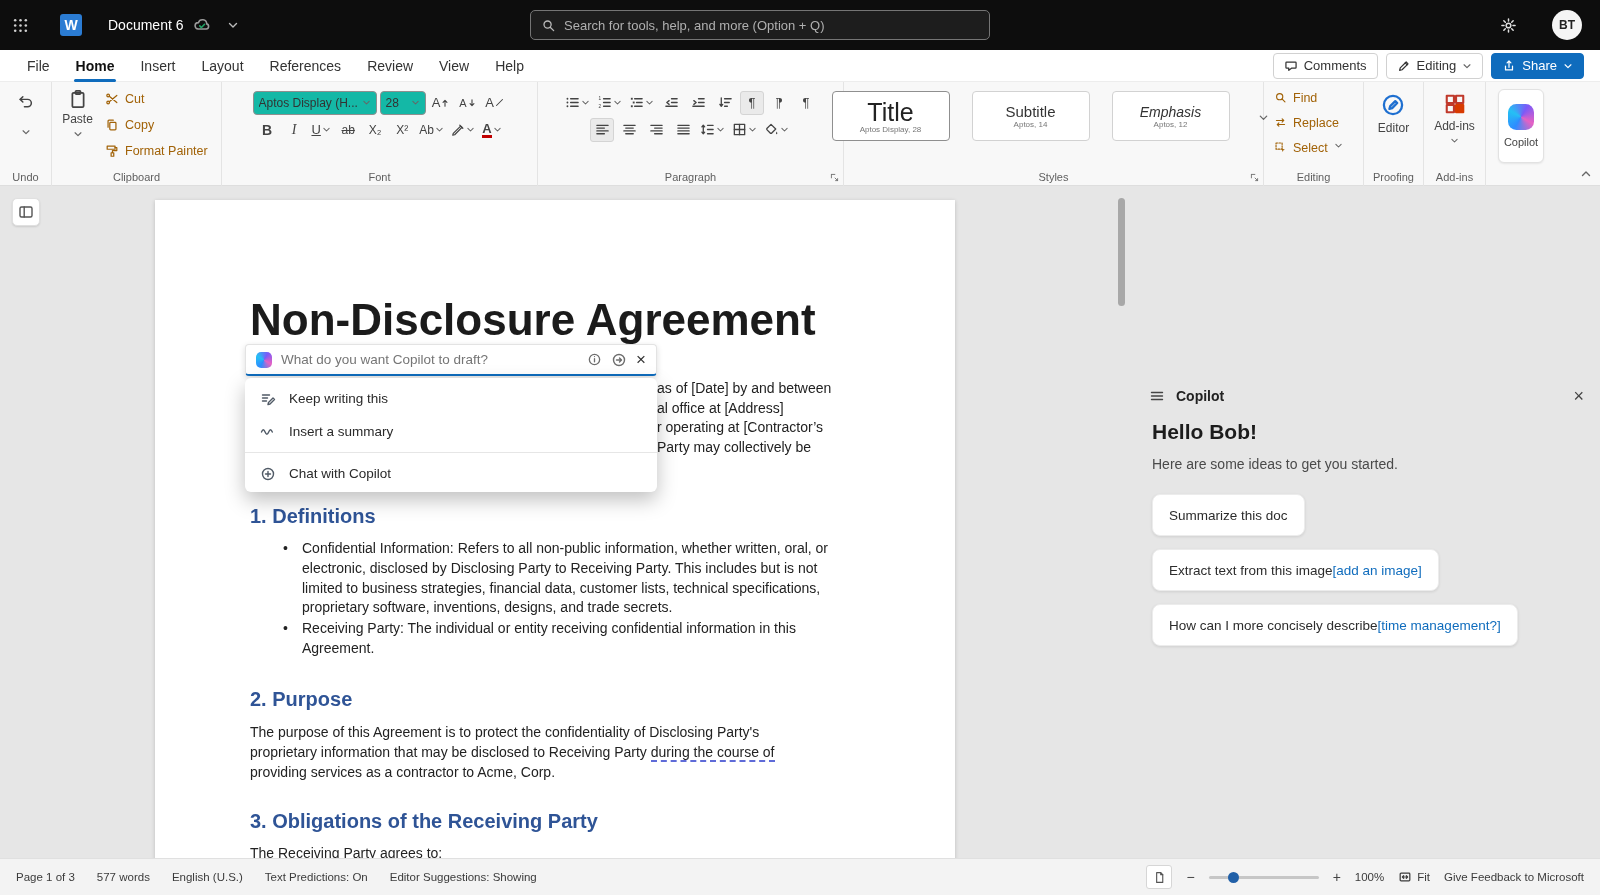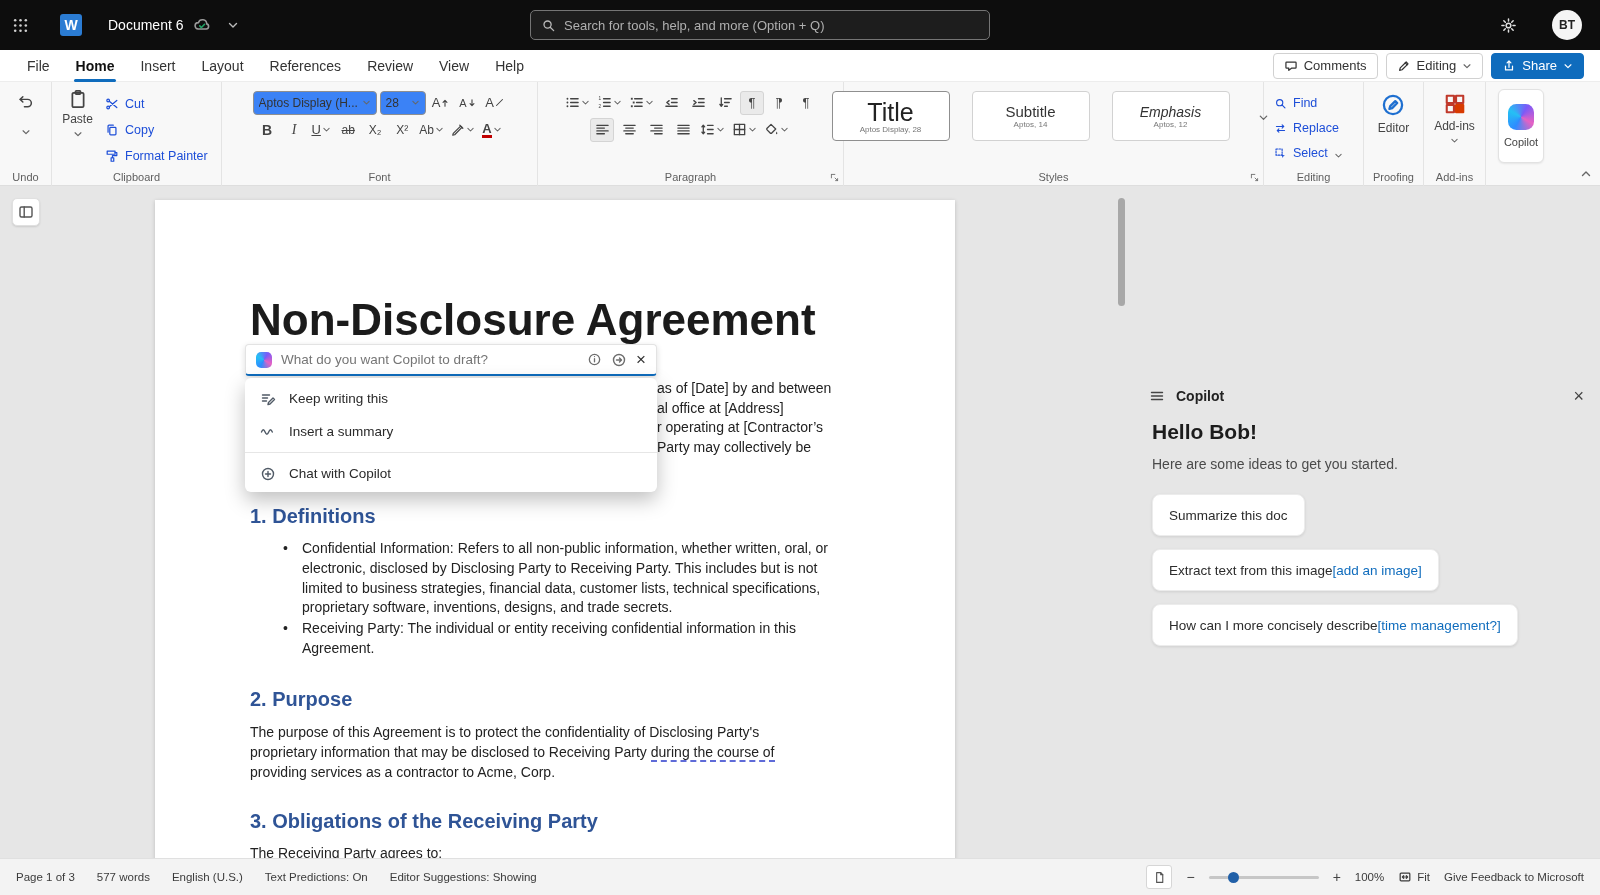--- a/index.html
+++ b/index.html
@@ -30,35 +30,35 @@
 
   
   .ribbon { position:absolute; top:82px; left:0; width:1600px; height:104px; background:#f8f8f8; border-bottom:1px solid #dedede; display:flex; }
   .rgroup { position:relative; height:104px; border-right:1px solid #e4e4e4; padding:7px 6px 20px; display:flex; flex-direction:column; align-items:center; }
   .glabel { position:absolute; bottom:3px; left:0; right:0; text-align:center; font-size:11px; color:#5f5f5f; }
   .launcher { position:absolute; bottom:3px; right:3px; color:#777; }
   .icbtn { min-width:24px; height:24px; border-radius:3px; display:flex; align-items:center; justify-content:center; color:#444; gap:1px; padding:0 2px; }
   .icbtn.sel { background:#eaeaea; border:1px solid #d4d4d4; }
   .gray { color:#9f9f9f; }
   .chev { color:#666; }
-  .combo { height:24px; background:#3b82f6; border:1px solid #8f8f8f; border-radius:4px; display:flex; align-items:center; font-size:12px; color:#333; padding:0 5px; gap:4px; }
+  .combo { height:24px; background:#14b8a6; border:1px solid #8f8f8f; border-radius:4px; display:flex; align-items:center; font-size:12px; color:#333; padding:0 5px; gap:4px; }
   .frow, .prow { display:flex; align-items:center; gap:3px; height:27px; }
   .bold-b { font-weight:bold; font-size:14px; }
   .ital-i { font-style:italic; font-family:"Liberation Serif",serif; font-size:14px; }
   .und-u { text-decoration:underline; font-size:13px; }
   .strike { text-decoration:line-through; font-size:12px; }
   .fc-a { display:inline-block; border-bottom:3px solid #c00000; line-height:13px; font-size:13px; font-weight:bold; }
   .pilc { font-size:13px; color:#444; }
   .style-card { width:118px; height:50px; background:#fff; border:1px solid #d2d2d2; border-radius:4px; display:flex; flex-direction:column; align-items:center; justify-content:center; margin-right:22px; }
   .style-card.sel { border-color:#8f8f8f; }
   .st-title { font-size:25px; color:#222; line-height:26px; }
   .st-sub { font-size:15px; color:#333; }
   .st-emp { font-size:14px; font-style:italic; color:#333; }
   .st-mini { font-size:8px; color:#777; }
-  .edrow { display:flex; align-items:flex-end; gap:6px; height:19px; font-size:12.5px; color:#1d4ed8; width:86px; }
+  .edrow { display:flex; align-items:flex-start; gap:6px; height:19px; font-size:12.5px; color:#a16207; width:86px; }
   .vbtn { display:flex; flex-direction:column; align-items:center; gap:3px; font-size:12px; color:#444; }
   .cp-logo { border-radius:32%; background:conic-gradient(from 210deg at 50% 50%, #2e8cff, #25c0f4, #7a5af8, #e561c3, #2e8cff); }
   .cp-logo.big { width:26px; height:26px; }
   .cp-logo.small { width:16px; height:16px; }
   .copilot-card { width:46px; height:74px; background:#fff; border:1px solid #e2e2e2; border-radius:6px; box-shadow:0 1px 2px rgba(0,0,0,.08); display:flex; flex-direction:column; align-items:center; justify-content:center; gap:6px; font-size:11px; color:#444; }
   .collapse { position:absolute; right:8px; bottom:5px; color:#666; }
 
   
   .content { position:absolute; top:186px; left:0; width:1600px; height:672px; }
   .doc-area { position:absolute; left:0; top:0; width:1135px; height:672px; overflow:hidden; }

